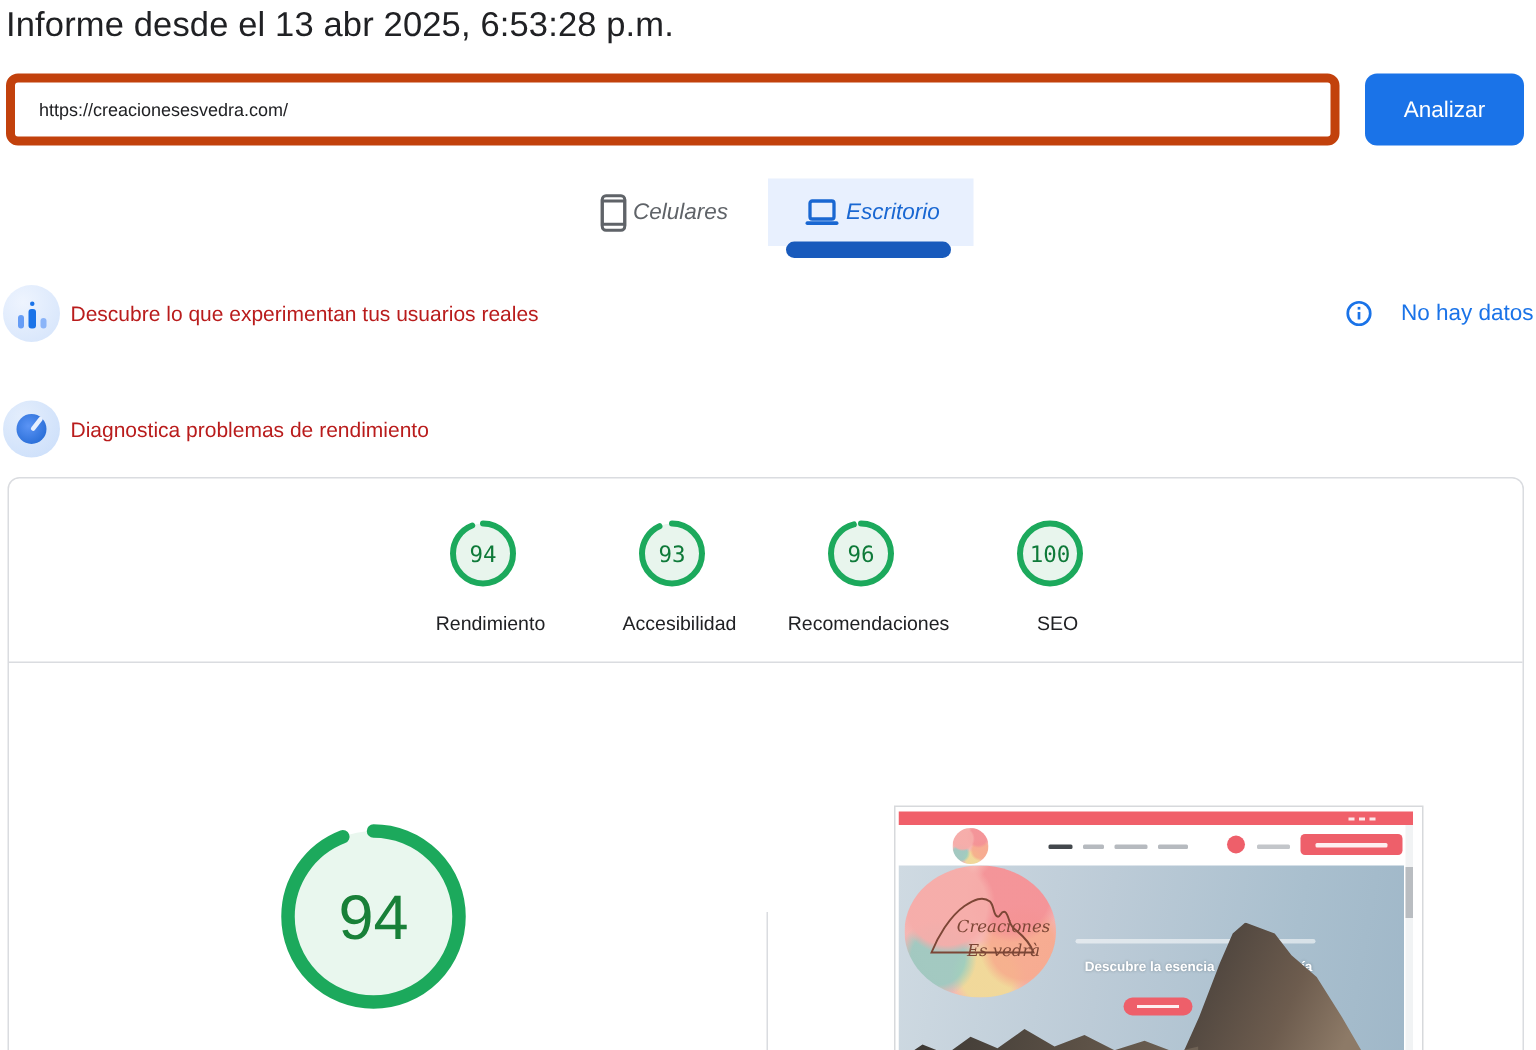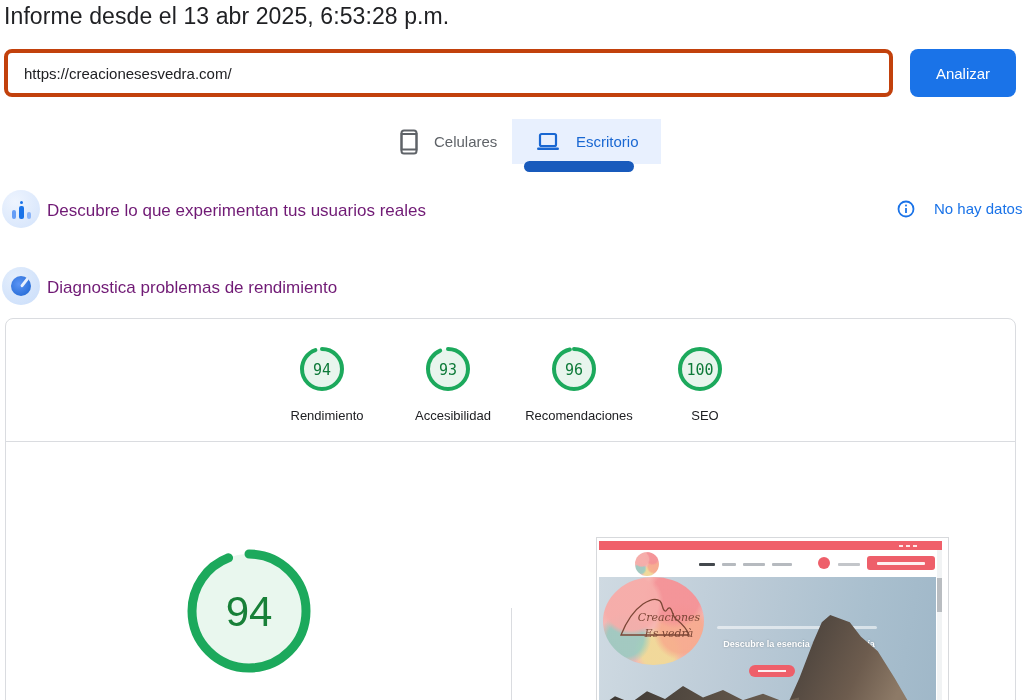--- a/index.html
+++ b/index.html
@@ -9,32 +9,32 @@
     background:#fff; font-family:"Liberation Sans", sans-serif; color:#202124;
   }
   .abs { position:absolute; }
 
   
   #title { left:4px; top:3px; font-size:23px; font-weight:400; color:#202124; letter-spacing:.1px; }
 
   
   #url-input {
     left:4px; top:49px; width:889px; height:48px;
-    border:4px solid #c2410c; border-radius:8px; background:#fff;
-    font-size:15px; color:#202124; padding:0 16px; outline:none;
+    border:6px solid #c2410c; border-radius:8px; background:#fff;
+    font-size:12px; color:#202124; padding:0 16px; outline:none;
     font-family:"Liberation Sans", sans-serif;
   }
   #analyze-btn {
     left:910px; top:49px; width:106px; height:48px;
     background:#1a73e8; color:#fff; border:none; border-radius:8px;
     font-size:15px; font-weight:500; cursor:pointer; font-family:"Liberation Sans", sans-serif;
   }
 
   
-  .tab { display:flex; align-items:center; gap:16px; height:45px; padding:0 22px; cursor:pointer; }
+  .tab { display:flex; align-items:center; gap:4px; height:45px; padding:0 22px; cursor:pointer;font-style:italic; }
   #tab-mobile { left:378px; top:119px; }
   #tab-desktop { left:512px; top:119px; background:#e8f0fe;padding-left:24px; }
   .tab-label { font-size:15px; font-weight:500; }
   #tab-mobile .tab-label { color:#5f6368; }
   #tab-desktop .tab-label { color:#1967d2; }
   #tab-indicator { left:524px; top:161px; width:110px; height:11px; background:#185abc; border-radius:7px; }
 
   
   .section-icon { width:38px; height:38px; border-radius:50%; }
   #crux-icon { left:2px; top:190px; background:radial-gradient(circle at 35% 30%, #eef4fe, #d3e3fb); }
@@ -43,21 +43,21 @@
   .crux-bar.b2 { left:17px; width:5px; height:13px; background:#1a73e8; }
   .crux-bar.b3 { left:25px; width:4px; height:7px;  background:#8ab4f8; }
   .crux-dot { position:absolute; left:18px; top:11px; width:3px; height:3px; border-radius:50%; background:#1a73e8; }
 
   #lh-icon { left:2px; top:267px; background:radial-gradient(circle at 35% 30%, #e4eefc, #c9ddfa); }
   #lh-inner { position:absolute; left:9px; top:9px; width:20px; height:20px; border-radius:50%;
               background:radial-gradient(circle at 40% 40%, #5b94f5, #1b63cf); }
   #lh-needle { position:absolute; left:18px; top:9px; width:3px; height:11px; background:#e8f0fe;
                border-radius:2px; transform:rotate(38deg); transform-origin:50% 95%; }
 
-  .section-title { font-size:17px; font-weight:500; color:#701a75; }
+  .section-title { font-size:14px; font-weight:500; color:#b91c1c; }
   #sec1-title { left:47px; top:201px; }
   #sec2-title { left:47px; top:278px; }
 
   #no-data { left:897px; top:200px; display:flex; align-items:flex-start; gap:19px; cursor:pointer; }
   #no-data .nd-label { color:#1a73e8; font-size:15px; font-weight:500; }
 
   
   #report-card {
     left:5px; top:318px; width:1011px; height:420px;
     border:1px solid #dadce0; border-radius:8px; background:#fff;

